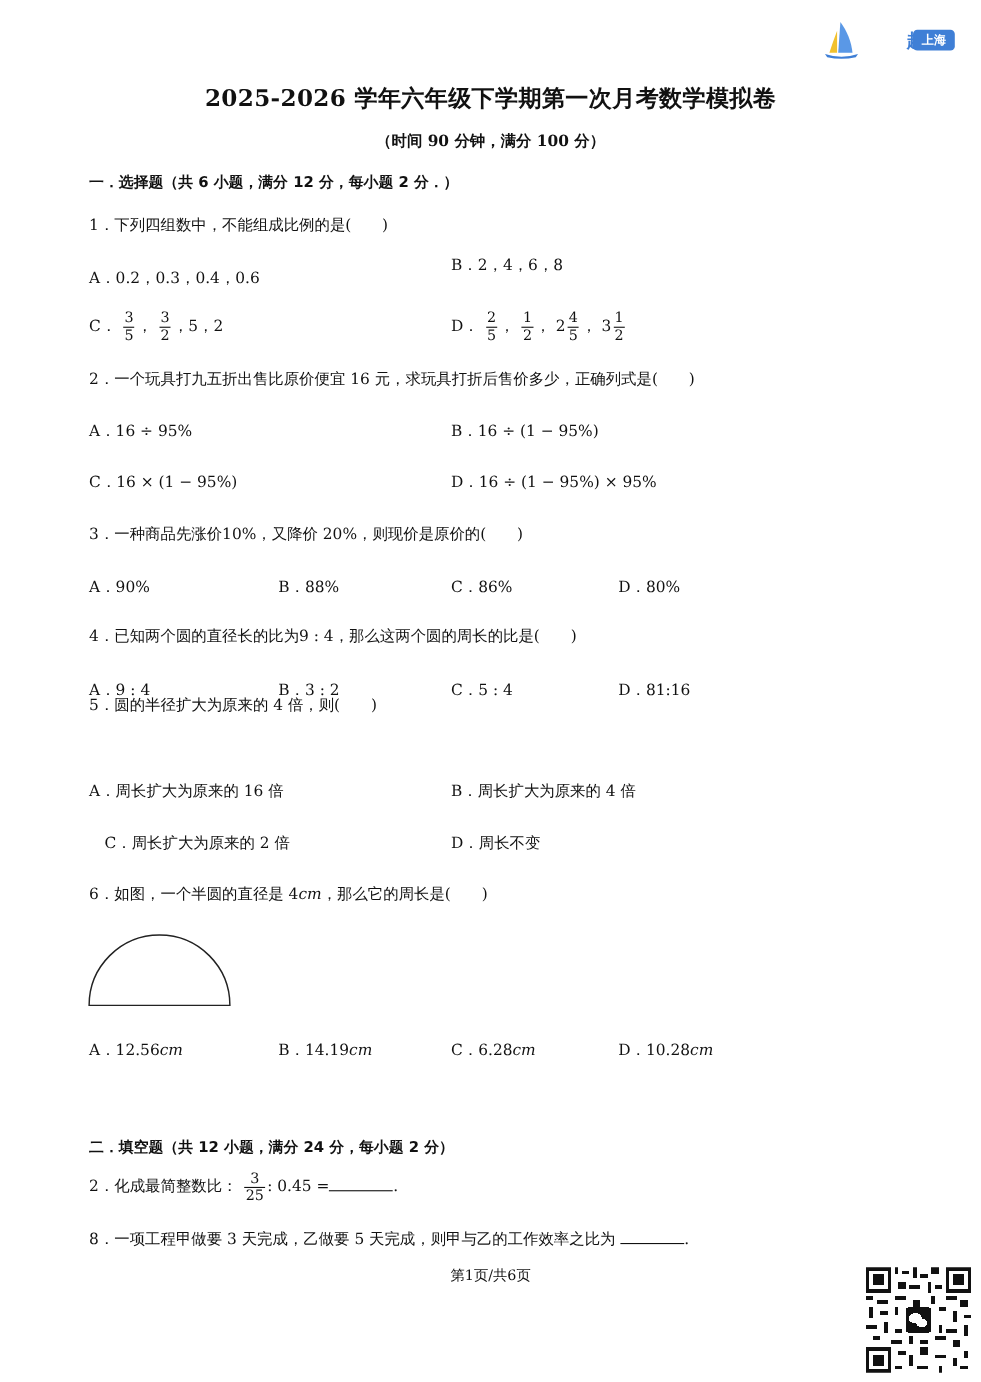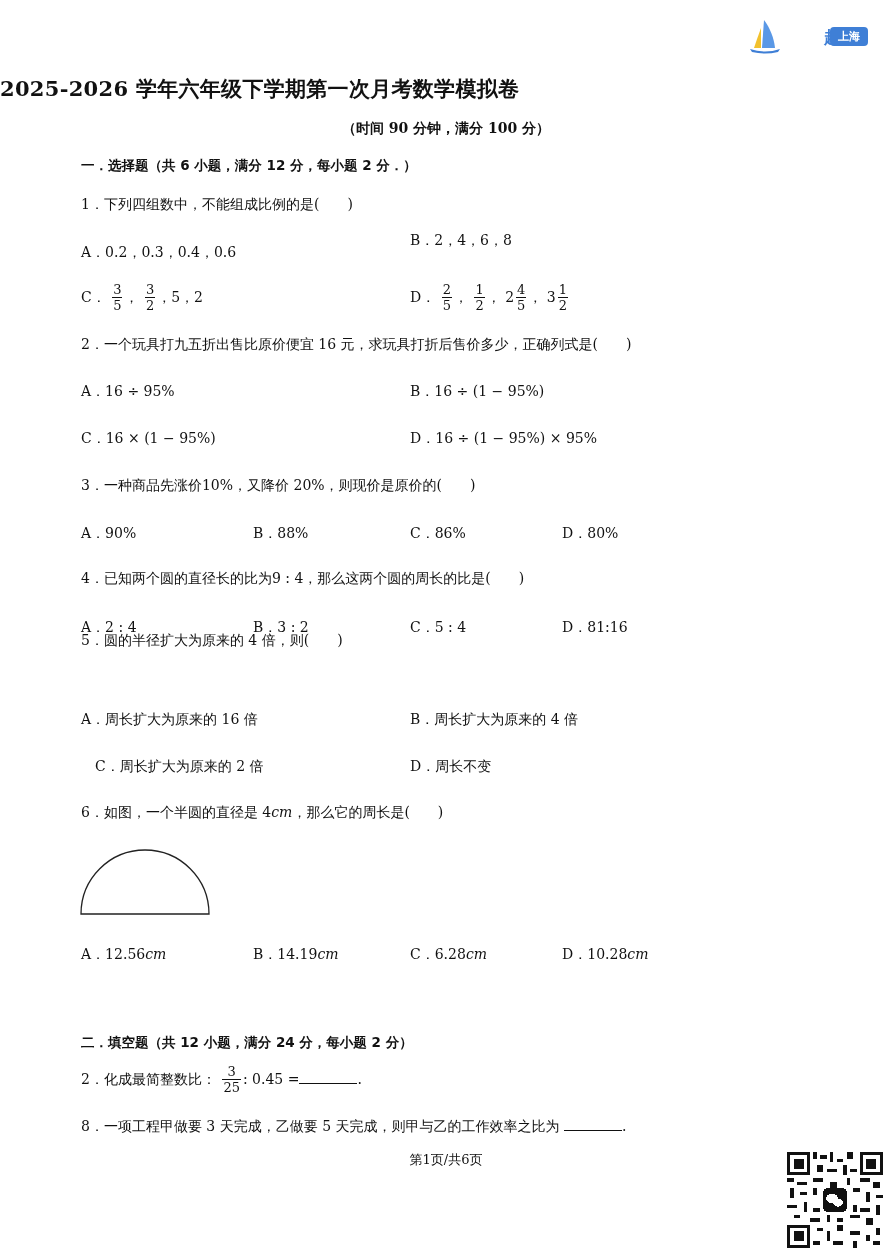--- a/index.html
+++ b/index.html
@@ -5,21 +5,21 @@
   html, body { margin: 0; padding: 0; background: #ffffff; }
   body {
     width: 892px; height: 1256px; position: relative; overflow: hidden;
     font-family: "DejaVu Serif", "Liberation Serif", serif;
     color: #111111;
   }
   .abs { position: absolute; white-space: nowrap; }
   .logo { left: 748px; top: 18px; width: 126px; height: 36px; }
   .logo-text { position: absolute; left: 36px; top: 8px; font-family: "DejaVu Sans", sans-serif; font-weight: bold; font-size: 17px; color: #3f7fd6; letter-spacing: 1px; margin-left: 40px; }
   .logo-badge { position: absolute; left: 82px; top: 9px; background: #3f7fd6; color: #fff; font-family: "DejaVu Sans", sans-serif; font-size: 11px; font-weight: bold; border-radius: 4px; padding: 2px 8px; }
-  .title { left: 0; width: 892px; top: 75px; font-size: 21px; font-weight: bold; letter-spacing: 0.3px; }
+  .title { left: 0; width: 892px; top: 75px; text-align: center; font-size: 21px; font-weight: bold; letter-spacing: 0.3px; }
   .subtitle { left: 0; width: 892px; top: 120px; text-align: center; font-size: 14px; font-weight: bold; }
   .section { left: 81px; font-size: 13.5px; font-weight: bold; font-family: "DejaVu Sans", sans-serif; }
   .q { left: 81px; font-size: 14px; }
   .opt { font-size: 14px; }
   .frac { display: inline-block; vertical-align: middle; text-align: center; font-size: 13px; line-height: 15px; margin: 0 2px; }
   .frac .num { display: block; border-bottom: 1px solid #111; padding: 0 1px; }
   .frac .den { display: block; padding: 0 1px; }
   .blank { display: inline-block; width: 58px; border-bottom: 1.5px solid #111; height: 14px; vertical-align: baseline; }
   .paren { display: inline-block; width: 28px; }
   .footer { left: 0; width: 892px; top: 1151px; text-align: center; font-size: 13px; }
@@ -74,21 +74,21 @@
   <span>3．一种商品先涨价10%，又降价 20%，则现价是原价的(</span><span class="paren"></span><span>)</span>
 </div>
 <div class="abs opt" style="left:81px;top:525px">A．90%</div>
 <div class="abs opt" style="left:253px;top:525px">B．88%</div>
 <div class="abs opt" style="left:410px;top:525px">C．86%</div>
 <div class="abs opt" style="left:562px;top:525px">D．80%</div>
 
 <div class="abs q" style="top:570px">
   <span>4．已知两个圆的直径长的比为9 : 4，那么这两个圆的周长的比是(</span><span class="paren"></span><span>)</span>
 </div>
-<div class="abs opt" style="left:81px;top:619px">A．2 : 4</div>
+<div class="abs opt" style="left:81px;top:619px">A．9 : 4</div>
 <div class="abs opt" style="left:253px;top:619px">B．3 : 2</div>
 <div class="abs opt" style="left:410px;top:619px">C．5 : 4</div>
 <div class="abs opt" style="left:562px;top:619px">D．81:16</div>
 
 <div class="abs q" style="top:632px">
   <span>5．圆的半径扩大为原来的 4 倍，则(</span><span class="paren"></span><span>)</span>
 </div>
 <div class="abs opt" style="left:81px;top:711px">A．周长扩大为原来的 16 倍</div>
 <div class="abs opt" style="left:410px;top:711px">B．周长扩大为原来的 4 倍</div>
 <div class="abs opt" style="left:95px;top:758px">C．周长扩大为原来的 2 倍</div>

